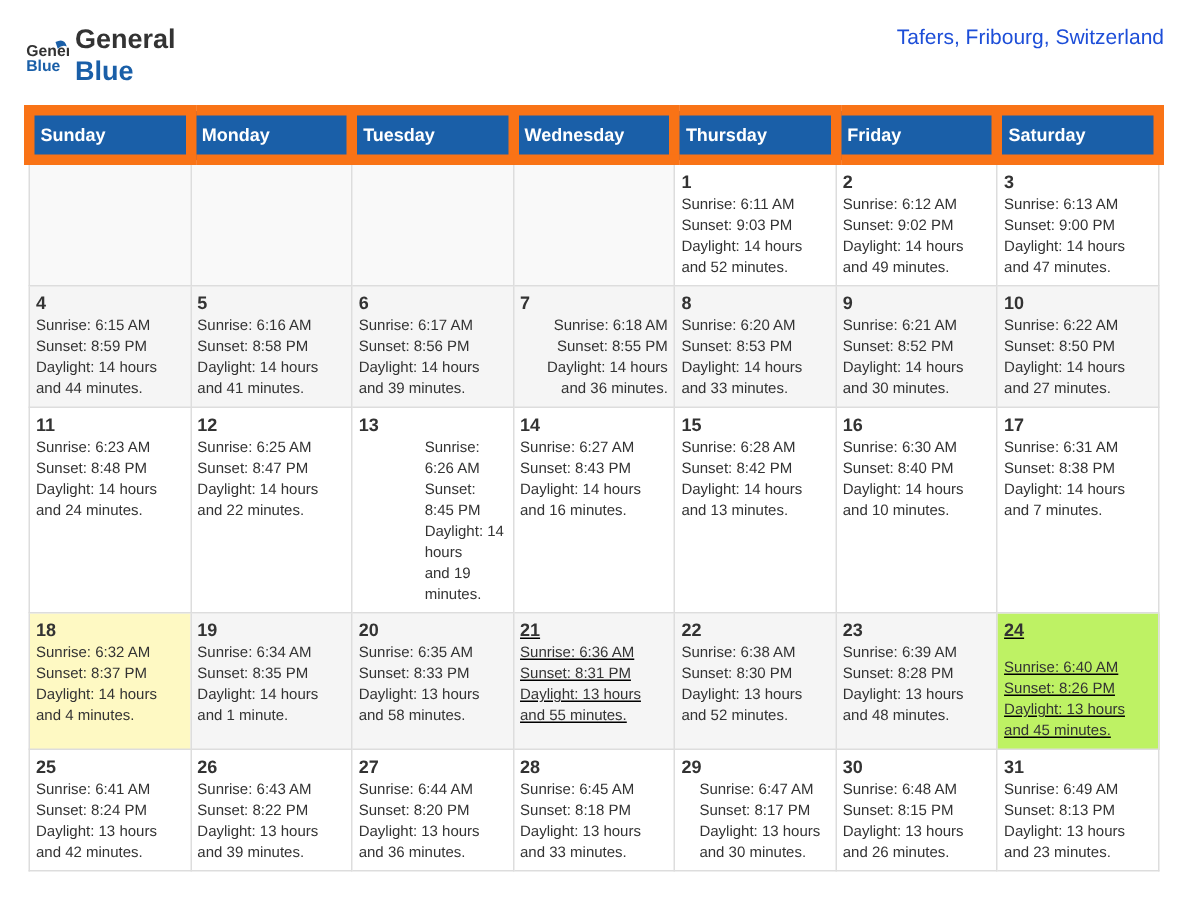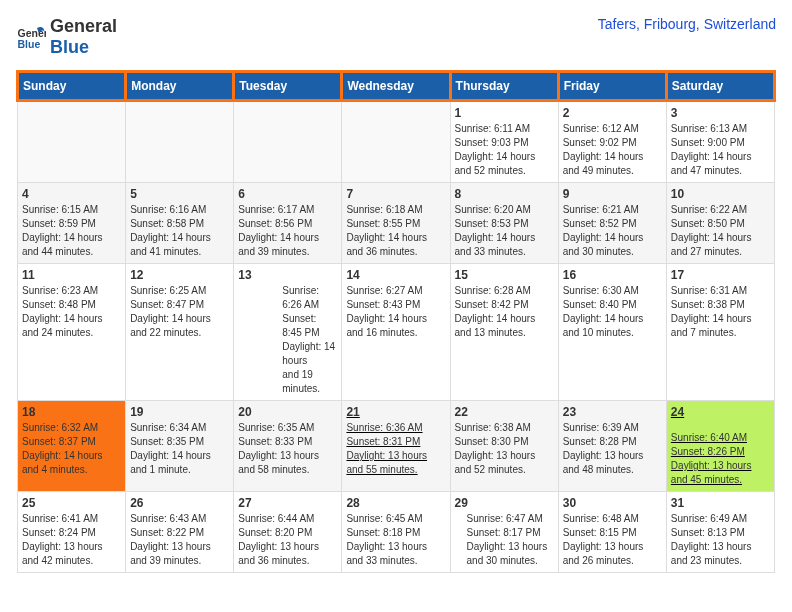--- a/index.html
+++ b/index.html
@@ -41,21 +41,21 @@
       width: 100%;
       border-collapse: collapse;
       font-size: 11px;
     }
     .calendar th {
       background: #1a5fa8;
       color: #fff;
       padding: 6px 4px;
       text-align: left;
       font-size: 12px;
-      border: 3px solid #f97316;
+      border: 7px solid #f97316;
     }
     .calendar td {
       vertical-align: top;
       padding: 4px;
       border: 1px solid #ddd;
       width: calc(100% / 7);
       min-height: 80px;
       background: #fff;
     }
     .calendar tr:nth-child(even) td {
@@ -156,21 +156,21 @@
         </td>
         <td style="background: rgb(245, 245, 245);">
           <div class="day-number">6</div>
           <div class="day-info" style="white-space: pre-line;">Sunrise: 6:17 AM
 Sunset: 8:56 PM
 Daylight: 14 hours
 and 39 minutes.</div>
         </td>
         <td style="background: rgb(245, 245, 245);">
           <div class="day-number">7</div>
-          <div class="day-info" style="white-space: pre-line;">Sunrise: 6:18 AM
+          <div class="day-info" style="white-space: pre-line; text-align: right;">Sunrise: 6:18 AM
 Sunset: 8:55 PM
 Daylight: 14 hours
 and 36 minutes.</div>
         </td>
         <td style="background: rgb(245, 245, 245);">
           <div class="day-number">8</div>
           <div class="day-info" style="white-space: pre-line;">Sunrise: 6:20 AM
 Sunset: 8:53 PM
 Daylight: 14 hours
 and 33 minutes.</div>
@@ -235,21 +235,21 @@
         </td>
         <td>
           <div class="day-number">17</div>
           <div class="day-info" style="white-space: pre-line;">Sunrise: 6:31 AM
 Sunset: 8:38 PM
 Daylight: 14 hours
 and 7 minutes.</div>
         </td>
       </tr>
       <tr style="background: rgb(245, 245, 245);">
-        <td style="background: #f97316;">
+        <td style="background: #fef9c3;">
           <div class="day-number">18</div>
           <div class="day-info" style="white-space: pre-line;">Sunrise: 6:32 AM
 Sunset: 8:37 PM
 Daylight: 14 hours
 and 4 minutes.</div>
         </td>
         <td style="background: rgb(245, 245, 245);">
           <div class="day-number">19</div>
           <div class="day-info" style="white-space: pre-line;">Sunrise: 6:34 AM
 Sunset: 8:35 PM

